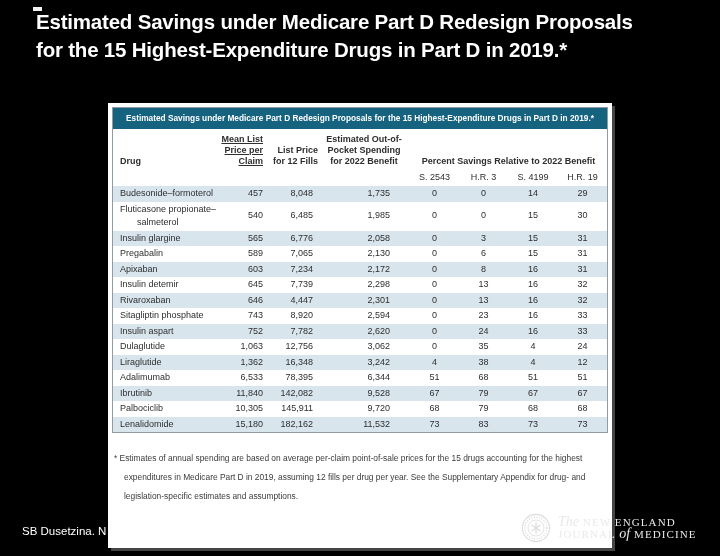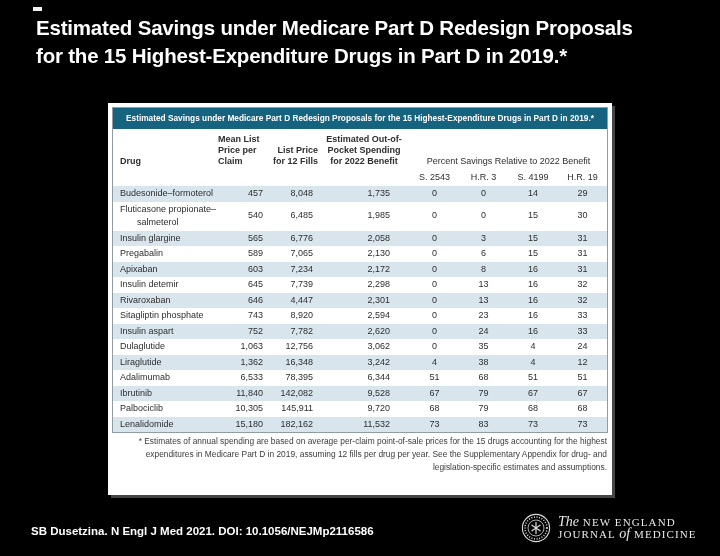--- a/index.html
+++ b/index.html
@@ -1,48 +1,48 @@
 <!DOCTYPE html>
 <html><head>
 <meta charset="utf-8">
 <style>
   html,body{margin:0;padding:0;background:#000;}
   .slide{position:relative;width:720px;height:556px;background:#000;overflow:hidden;
          font-family:"Liberation Sans",sans-serif;}
   .corner-mark{position:absolute;left:33px;top:7px;width:9px;height:4px;background:#f2f2f2;}
-  .title{position:absolute;left:36px;top:14px;color:#fff;font-weight:700;
+  .title{position:absolute;left:36px;top:8px;color:#fff;font-weight:700;
          font-size:20.5px;line-height:28px;letter-spacing:-0.2px;}
   
-  .panel{position:absolute;left:108px;top:103px;width:504px;height:392px;background:#fff;
+  .panel{position:absolute;left:108px;top:103px;width:504px;height:445px;background:#fff;
          box-shadow:3px 3px 0 rgba(125,125,125,.55);padding:0;}
   .tbox{margin:4px 4px 0 4px;border:1px solid #8f9ca4;}
   .banner{background:#166380;color:#fff;font-weight:700;font-size:8.3px;line-height:21px;
           text-align:center;white-space:nowrap;overflow:hidden;}
   table{border-collapse:collapse;table-layout:fixed;width:494px;color:#2e2e2e;}
   th,td{font-size:9px;padding:0;margin:0;}
   thead th{font-weight:700;white-space:pre-line;line-height:11px;vertical-align:bottom;
            padding-bottom:3px;padding-top:5px;}
   th.drug{text-align:left;padding-left:7px;}
-  th.c2{text-align:left;}
+  th.c2{text-align:right;text-decoration:underline;}
   th.c3{text-align:right;}
   th.c4{text-align:center;}
-  th.group{text-align:center;font-weight:400;}
+  th.group{text-align:center;font-weight:700;}
   .h2 th{font-weight:400;padding:2px 0 3px 0;vertical-align:top;}
   .dollars{font-style:italic;text-align:center;padding:6px 0 4px 0;color:#2e2e2e;}
   tbody td{line-height:13.5px;padding:1px 0;}
   tbody .drug{text-align:left;padding-left:24px;text-indent:-17px;white-space:pre-line;}
   tbody .num{text-align:right;}
   tbody .c3{padding-right:5px;}
   tbody .c4{padding-right:20px;}
   tbody .pct{text-align:center;}
   tr.shade{background:#d8e5ed;margin-left:8px;}
-  .footnote{margin:2px 5px 0 6px;font-size:8.4px;line-height:13px;color:#3b3b3b;
-            padding-left:10px;text-indent:-10px;text-align:right;}
+  .footnote{margin:16px 5px 0 6px;font-size:8.4px;line-height:19px;color:#3b3b3b;
+            padding-left:10px;text-indent:-10px;}
   
-  .citation{position:absolute;left:31px;top:525px;color:#fff;font-weight:700;font-size:11.5px;}
+  .citation{position:absolute;left:22px;top:525px;color:#fff;font-weight:400;font-size:11.5px;}
   .logo{position:absolute;left:521px;top:513px;display:flex;align-items:center;color:#e9e9e9;}
   .seal{width:30px;height:30px;}
   .logo-text{margin-left:7px;font-family:"Liberation Serif",serif;letter-spacing:1.1px;
              font-size:11px;line-height:12.5px;white-space:nowrap;}
   .logo-text .the,.logo-text .of{font-style:italic;letter-spacing:0;font-size:14px;text-transform:none;}
 </style>
 </head>
 <body>
 
 <div class="slide">

